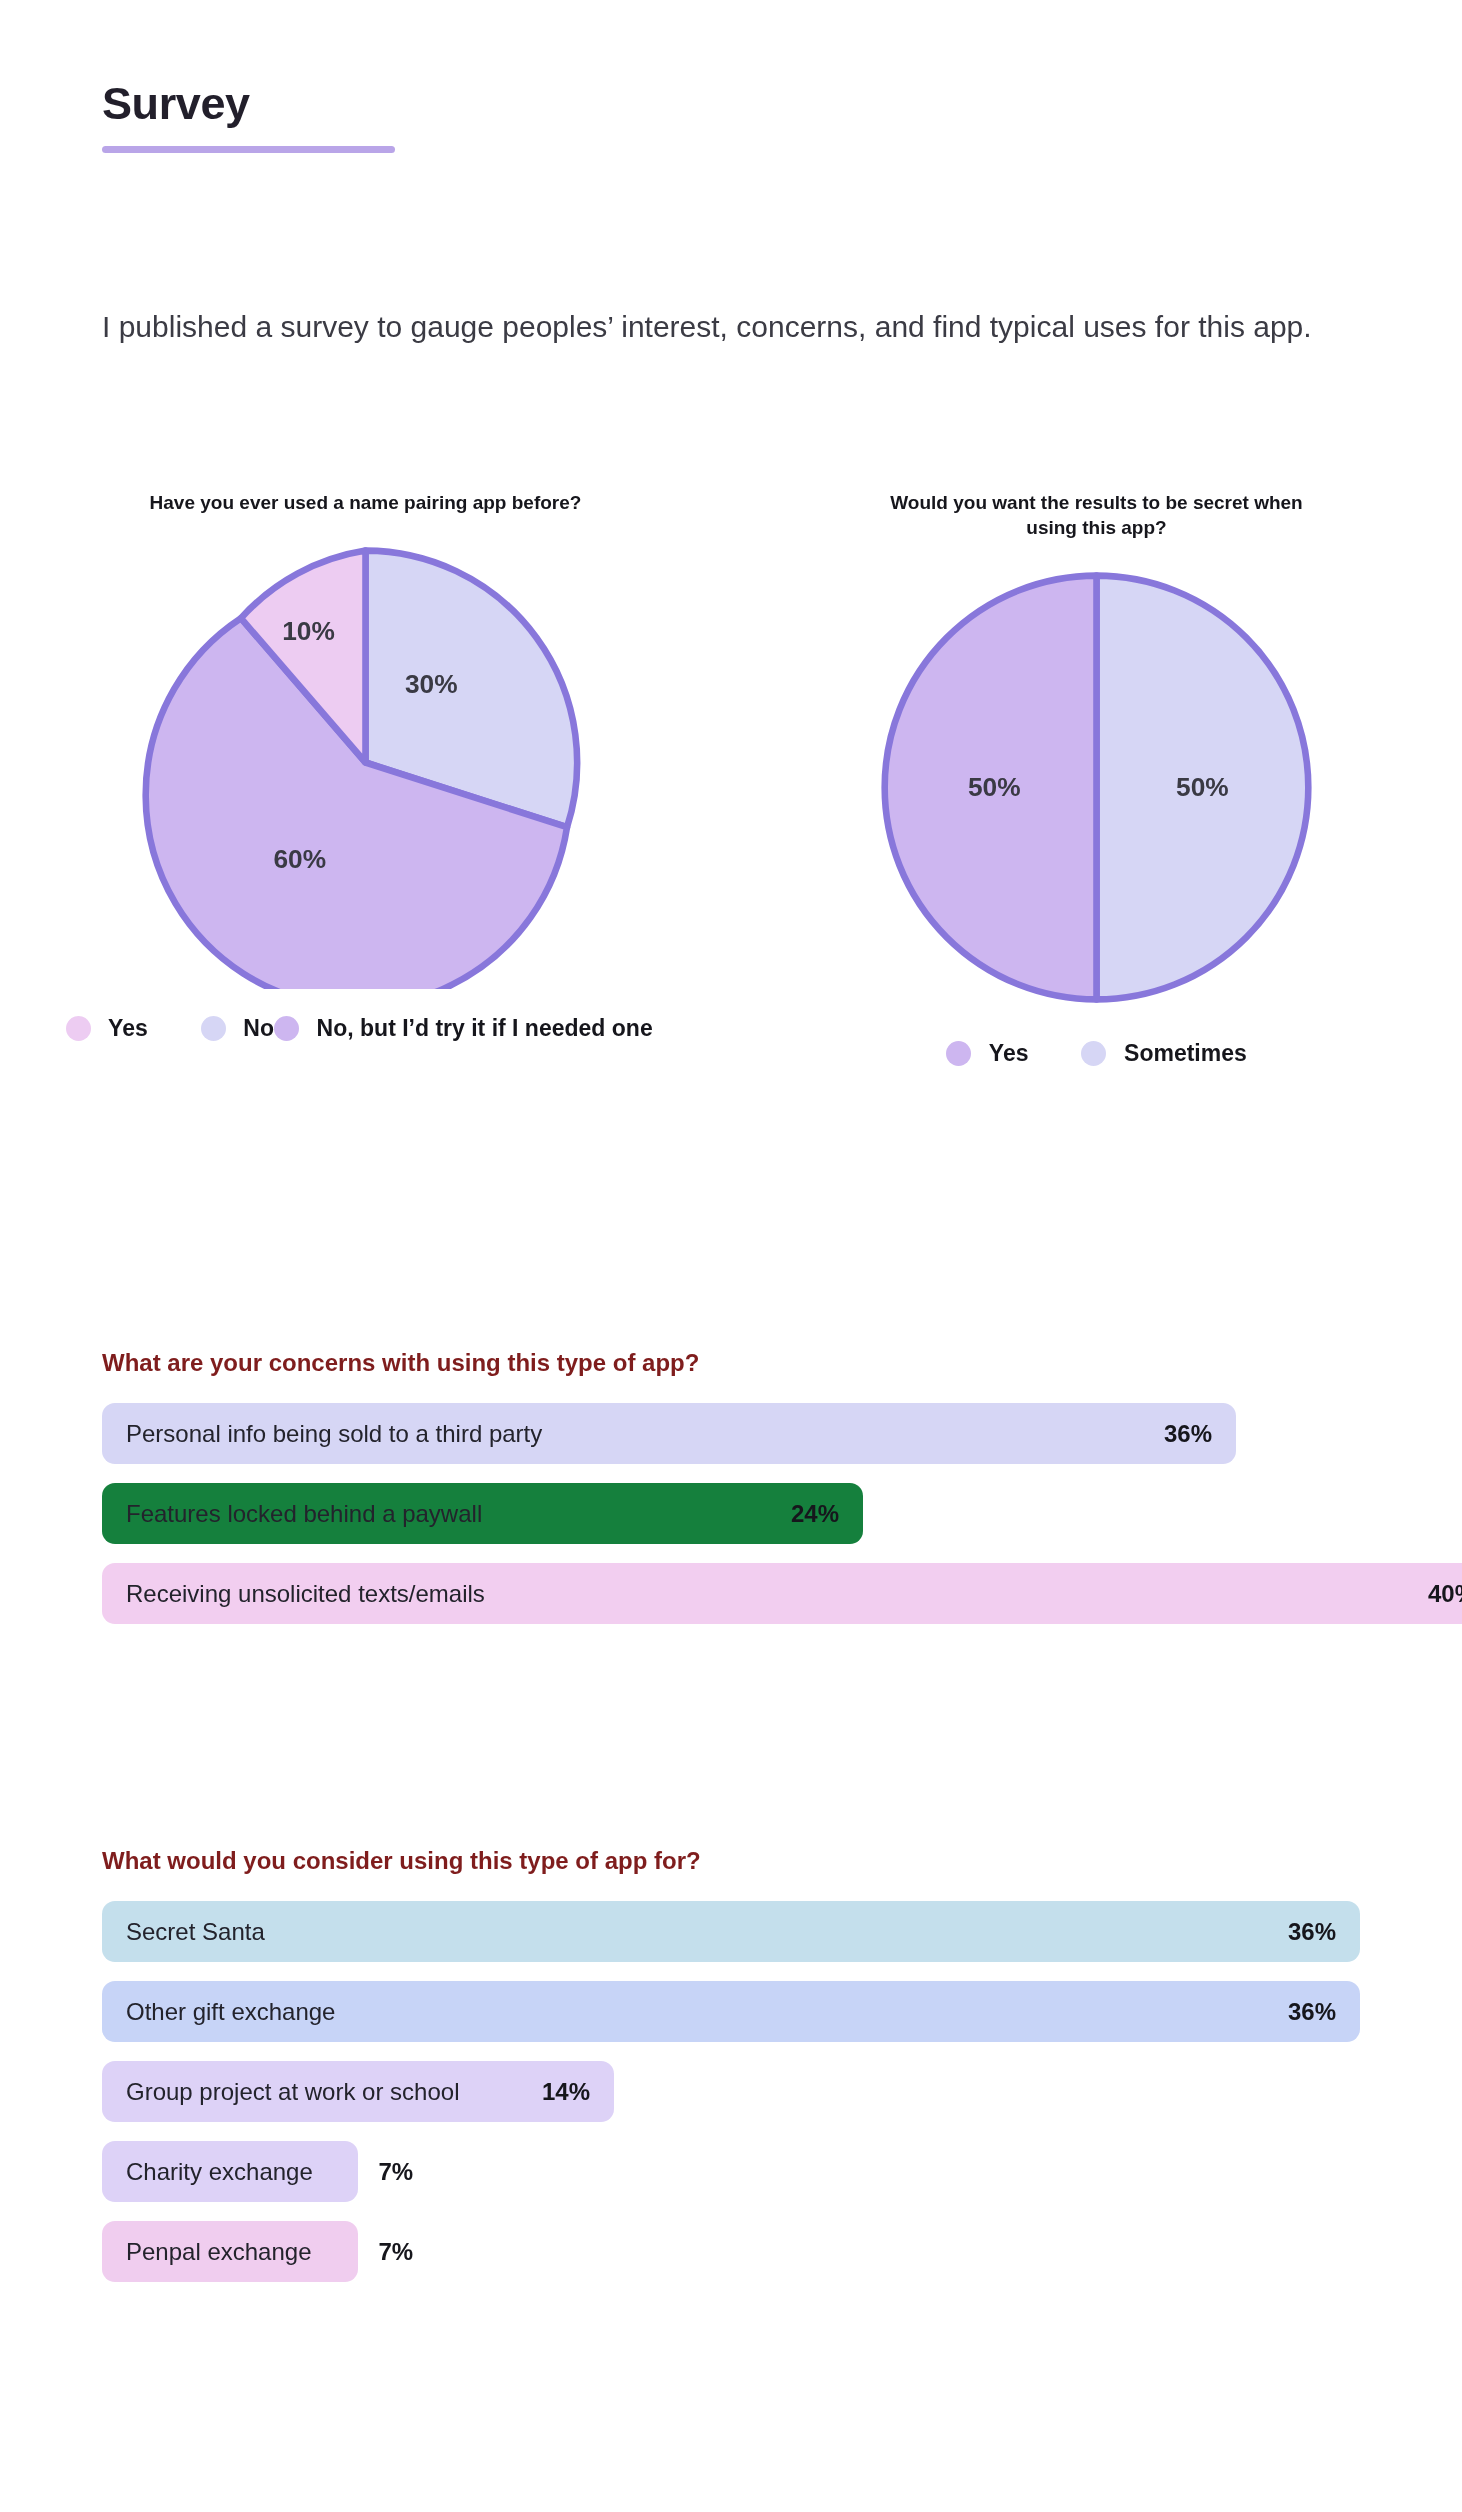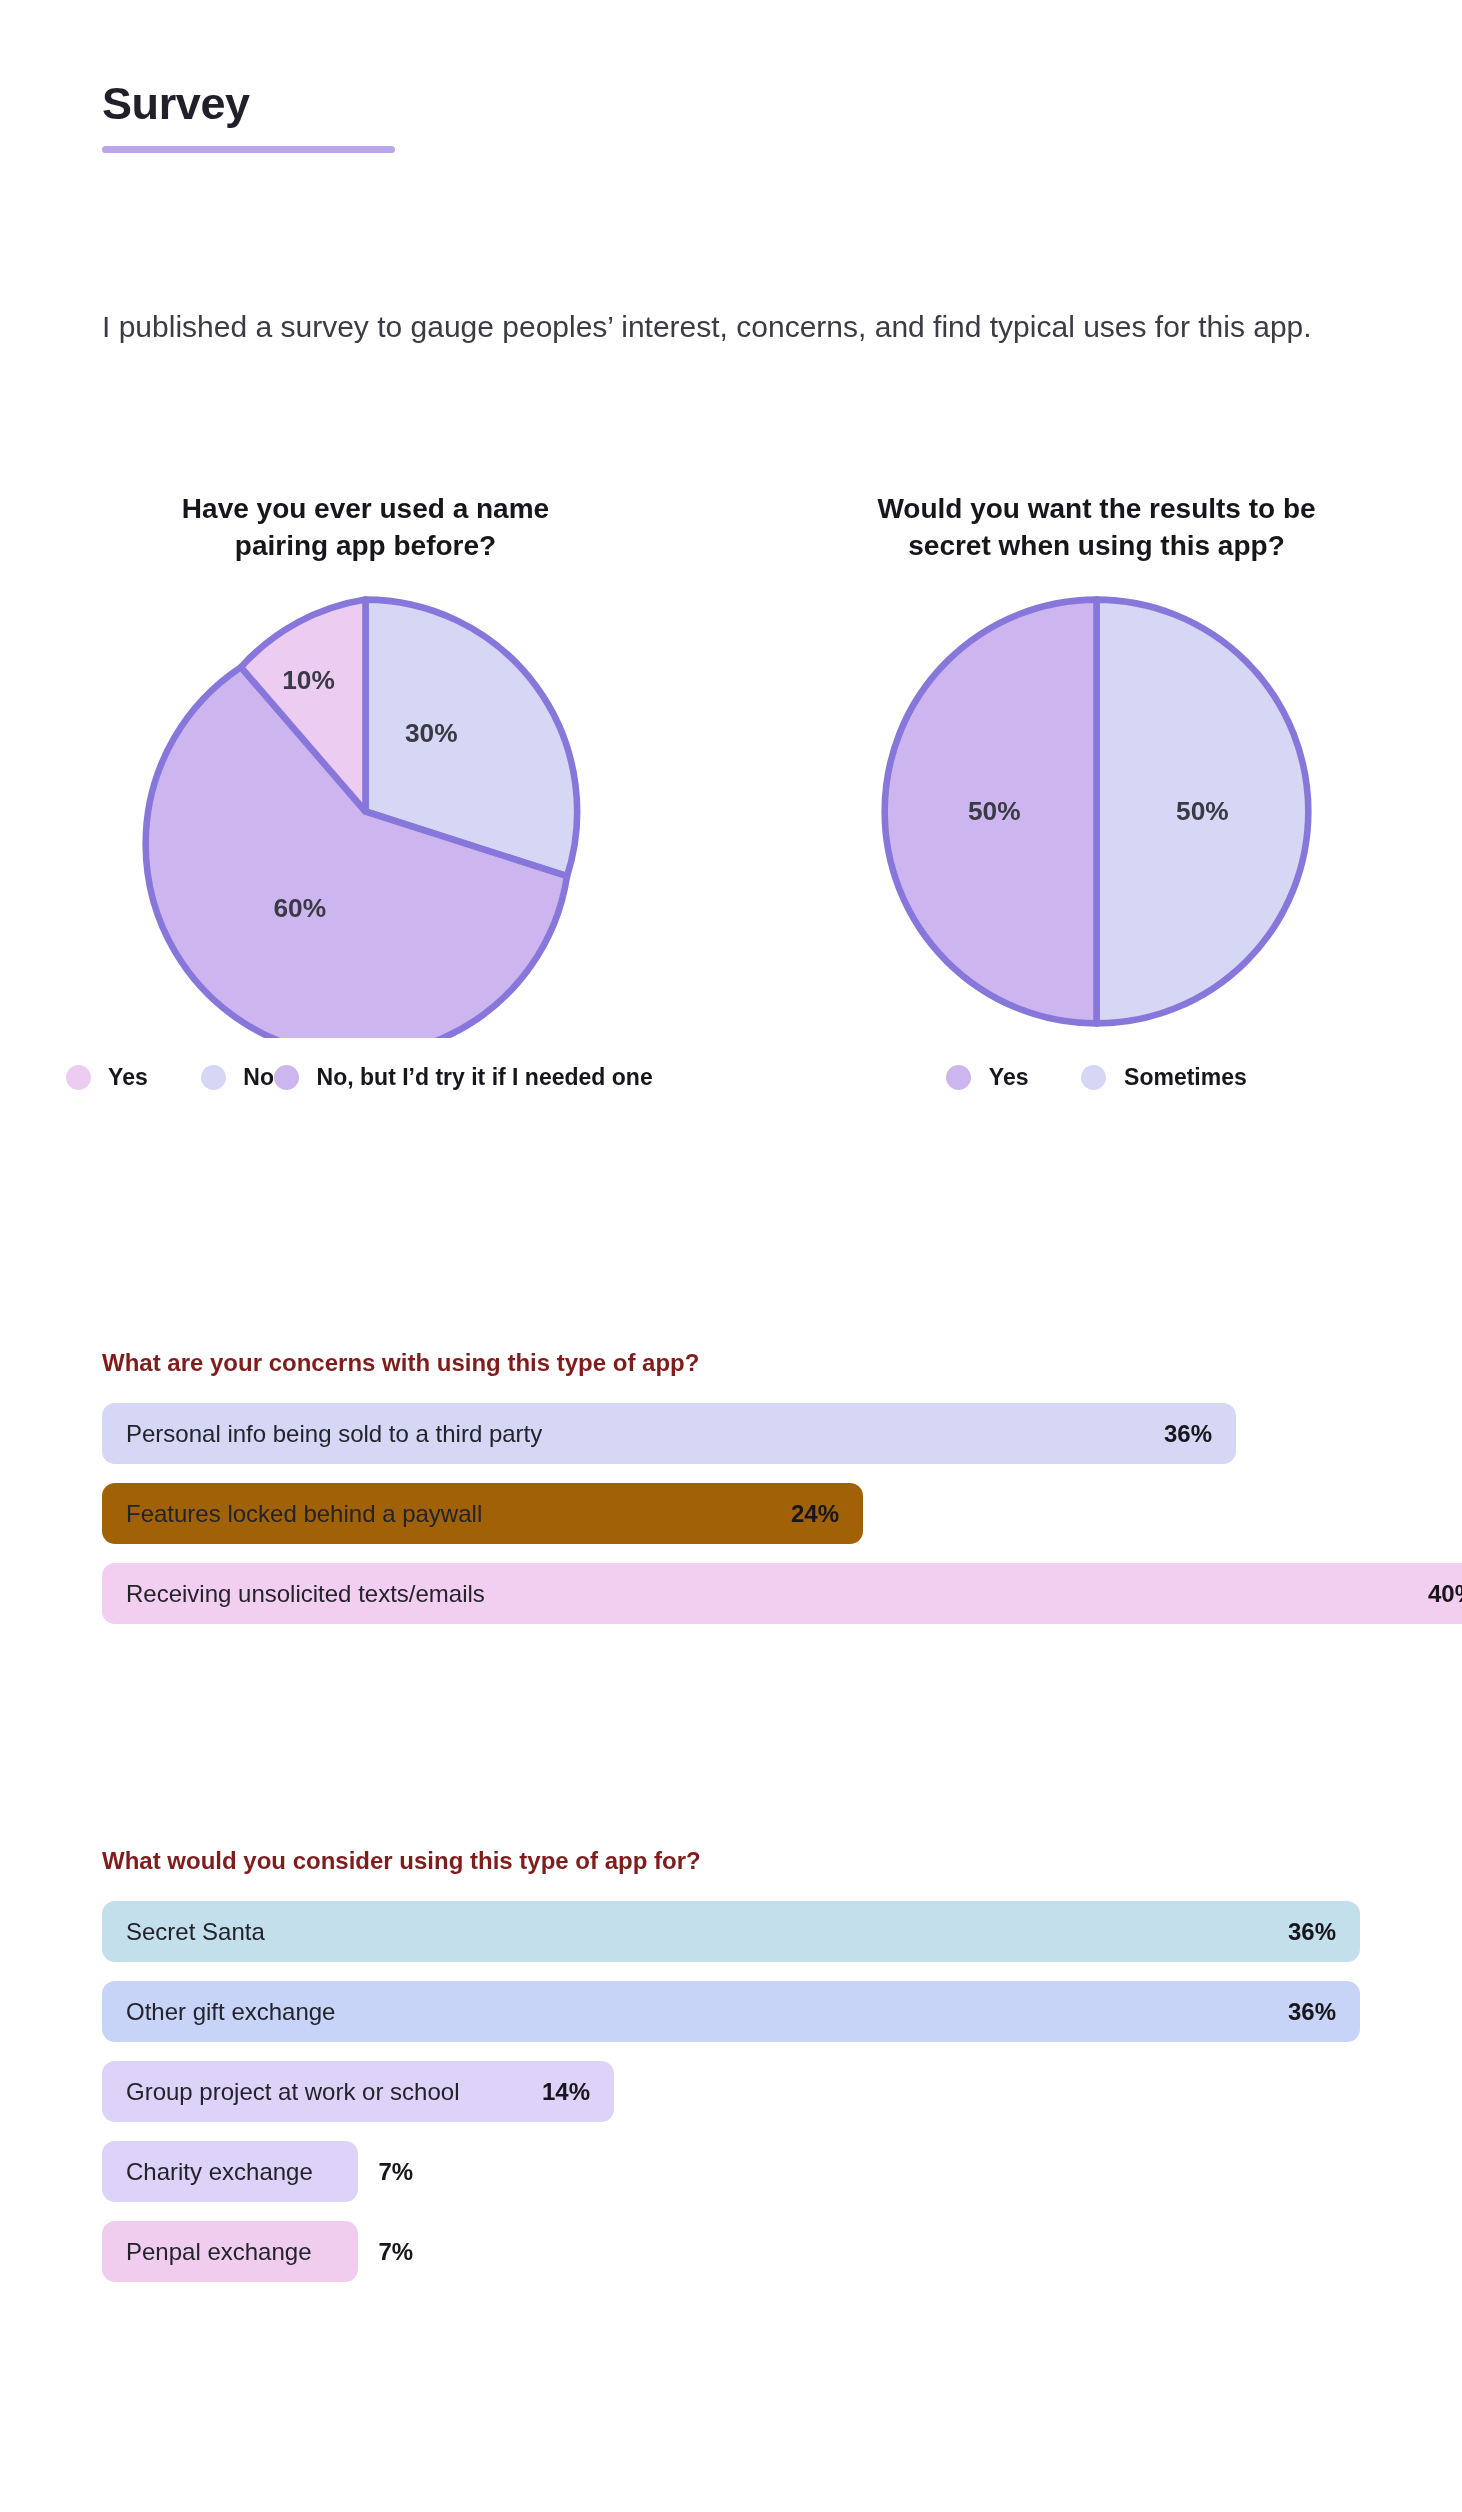--- a/index.html
+++ b/index.html
@@ -61,21 +61,21 @@
     width: 1463px;
     display: flex;
   }
   .chart-col {
     width: 731px;
     display: flex;
     flex-direction: column;
     align-items: center;
   }
   .chart-title {
-    font-size: 28px;
+    font-size: 19px;
     font-weight: bold;
     line-height: 1.33;
     text-align: center;
     color: #16161c;
     width: 453px;
   }
   .pie-wrap {
     margin-top: 20.5px;
     position: relative;
   }
@@ -245,21 +245,21 @@
     <h2 class="section-heading">What are your concerns with using this type of app?</h2>
 
     <div class="bar-row">
       <div class="bar" style="width:1134px;background:#d6d6f5">
         <span class="bar-label">Personal info being sold to a third party</span>
         <span class="bar-value">36%</span>
       </div>
     </div>
 
     <div class="bar-row">
-      <div class="bar" style="width:761px;background:#a16207">
+      <div class="bar" style="width:761px;background:#15803d">
         <span class="bar-label">Features locked behind a paywall</span>
         <span class="bar-value">24%</span>
       </div>
     </div>
 
     <div class="bar-row">
       <div class="bar" style="width:1398px;background:#f2cef0">
         <span class="bar-label">Receiving unsolicited texts/emails</span>
         <span class="bar-value">40%</span>
       </div>

